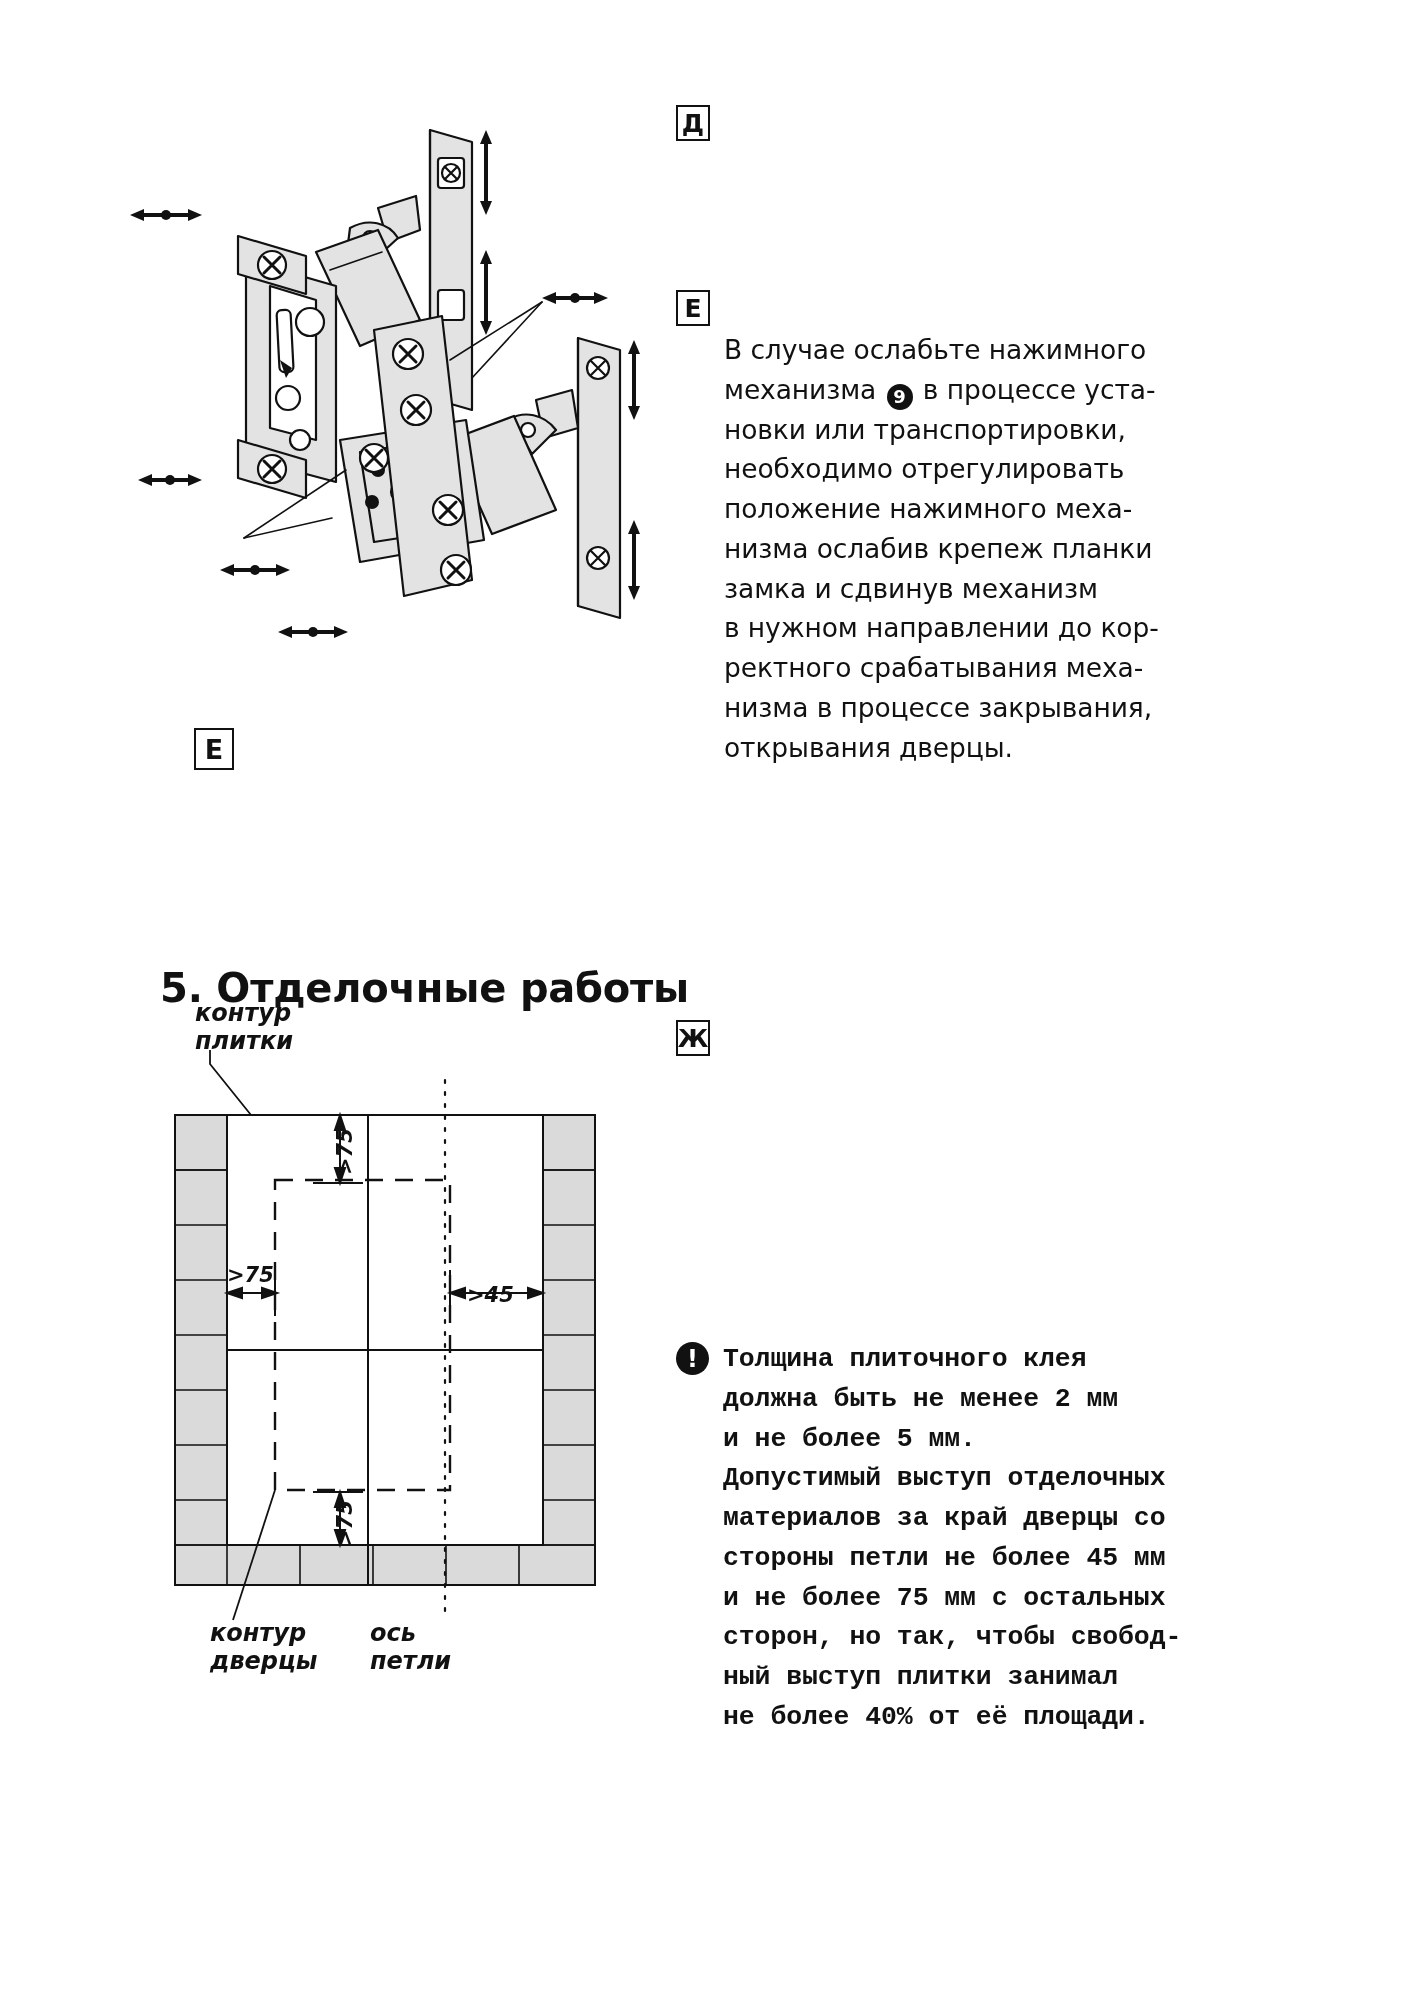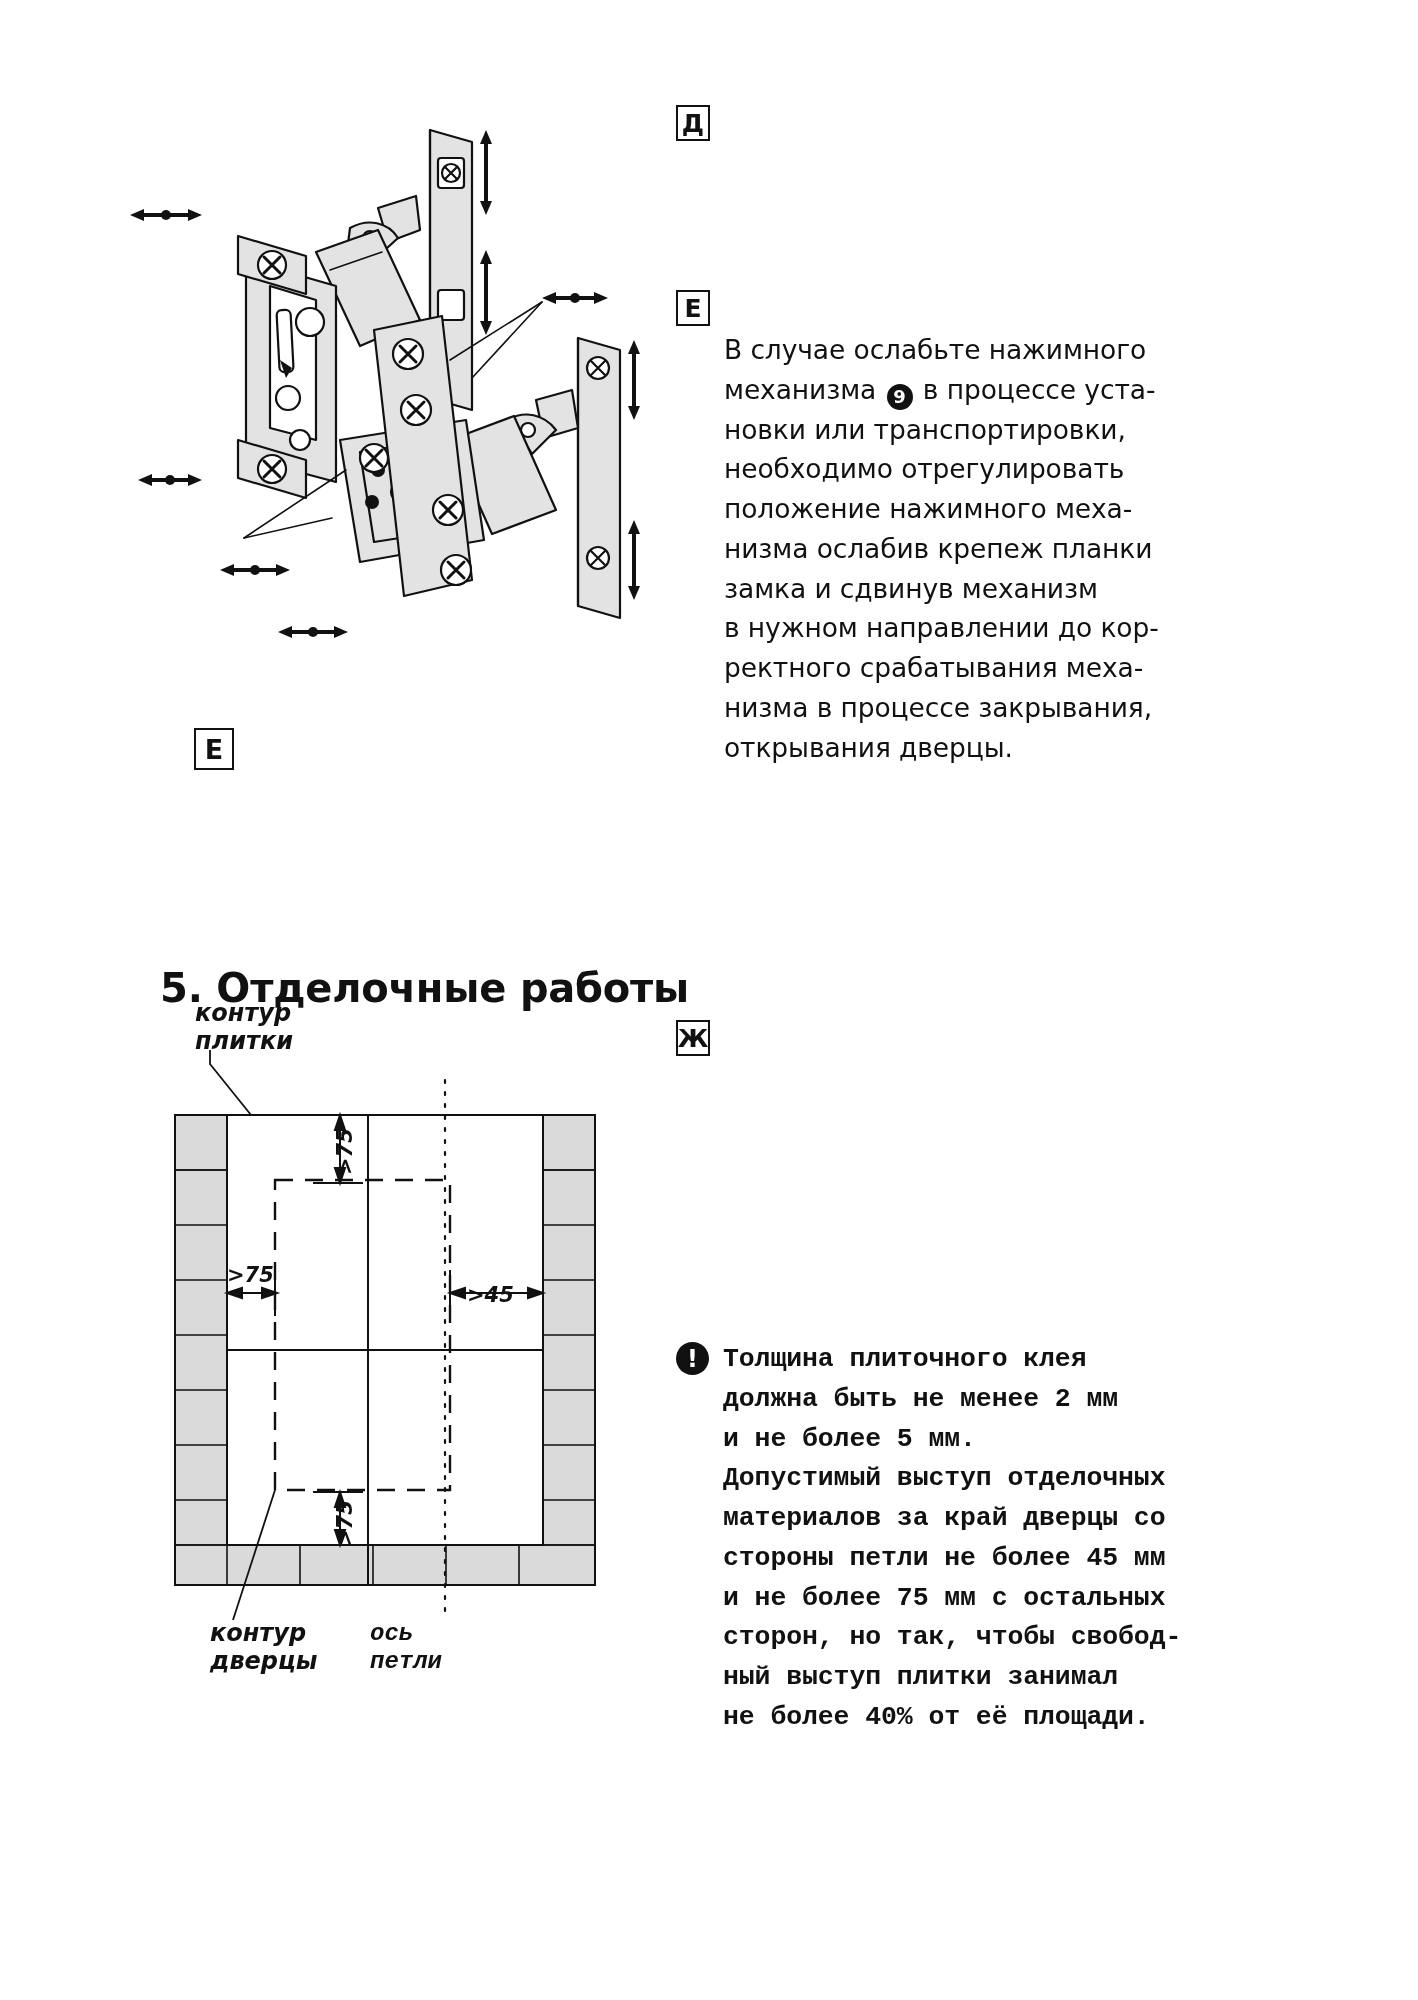--- a/index.html
+++ b/index.html
@@ -390,21 +390,21 @@
       <g stroke="#111" stroke-width="1.8" fill="none">
         <polyline points="55,30 55,44 96,95"></polyline>
         <polyline points="78,600 120,470"></polyline>
       </g>
     </svg>
 
     <div class="callout" style="left:40px; top:-20px;">контур
 плитки</div>
     <div class="callout" style="left:55px; top:600px;">контур
 дверцы</div>
-    <div class="callout" style="left:215px; top:600px;font-family:Liberation Mono, monospace;">ось
+    <div class="callout" style="left:215px; top:600px;">ось
 петли</div>
 
     <div class="dim vert" style="left:178px; top:155px;">&gt;75</div>
     <div class="dim" style="left:72px; top:243px;">&gt;75</div>
     <div class="dim" style="left:312px; top:243px;margin-top:20px;">&gt;45</div>
     <div class="dim vert" style="left:178px; top:527px;">&gt;75</div>
   </div>
 
 </div>
 

